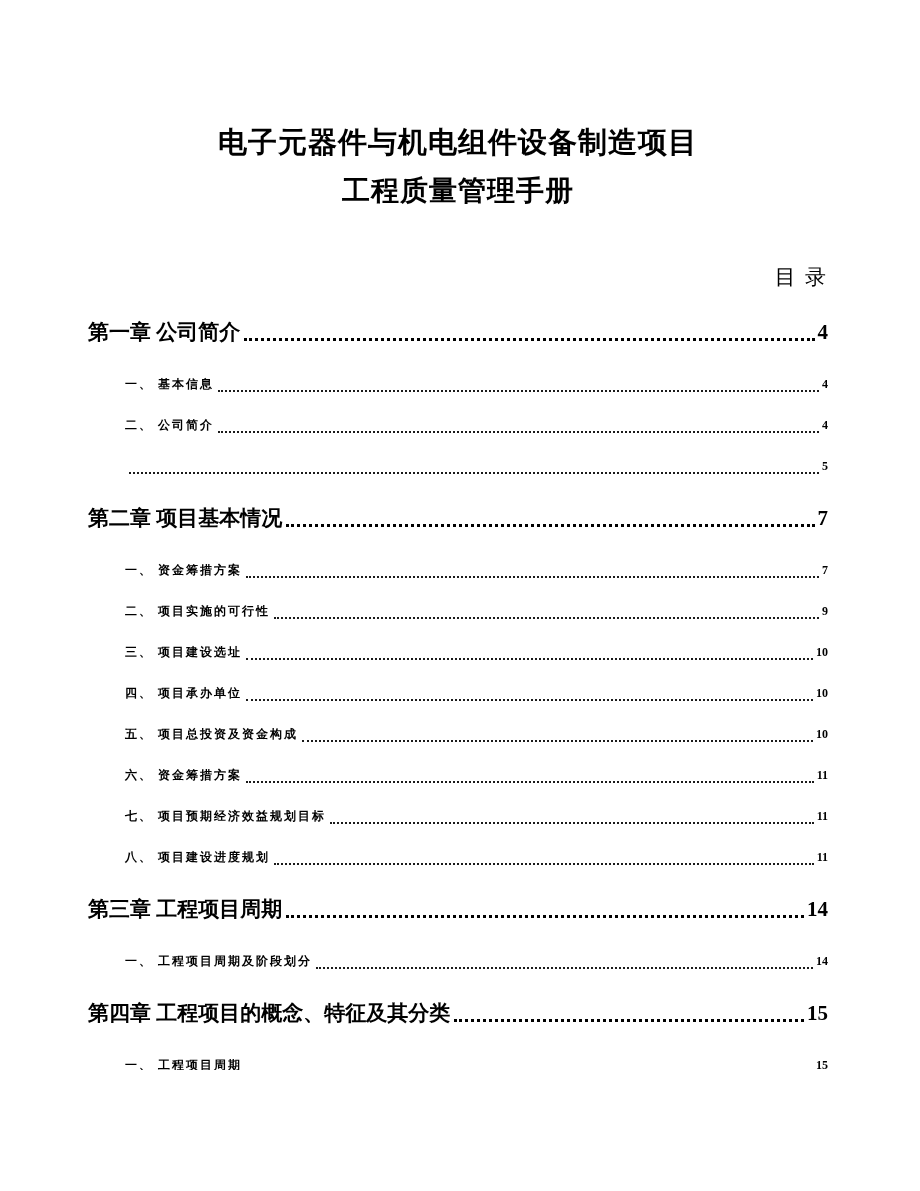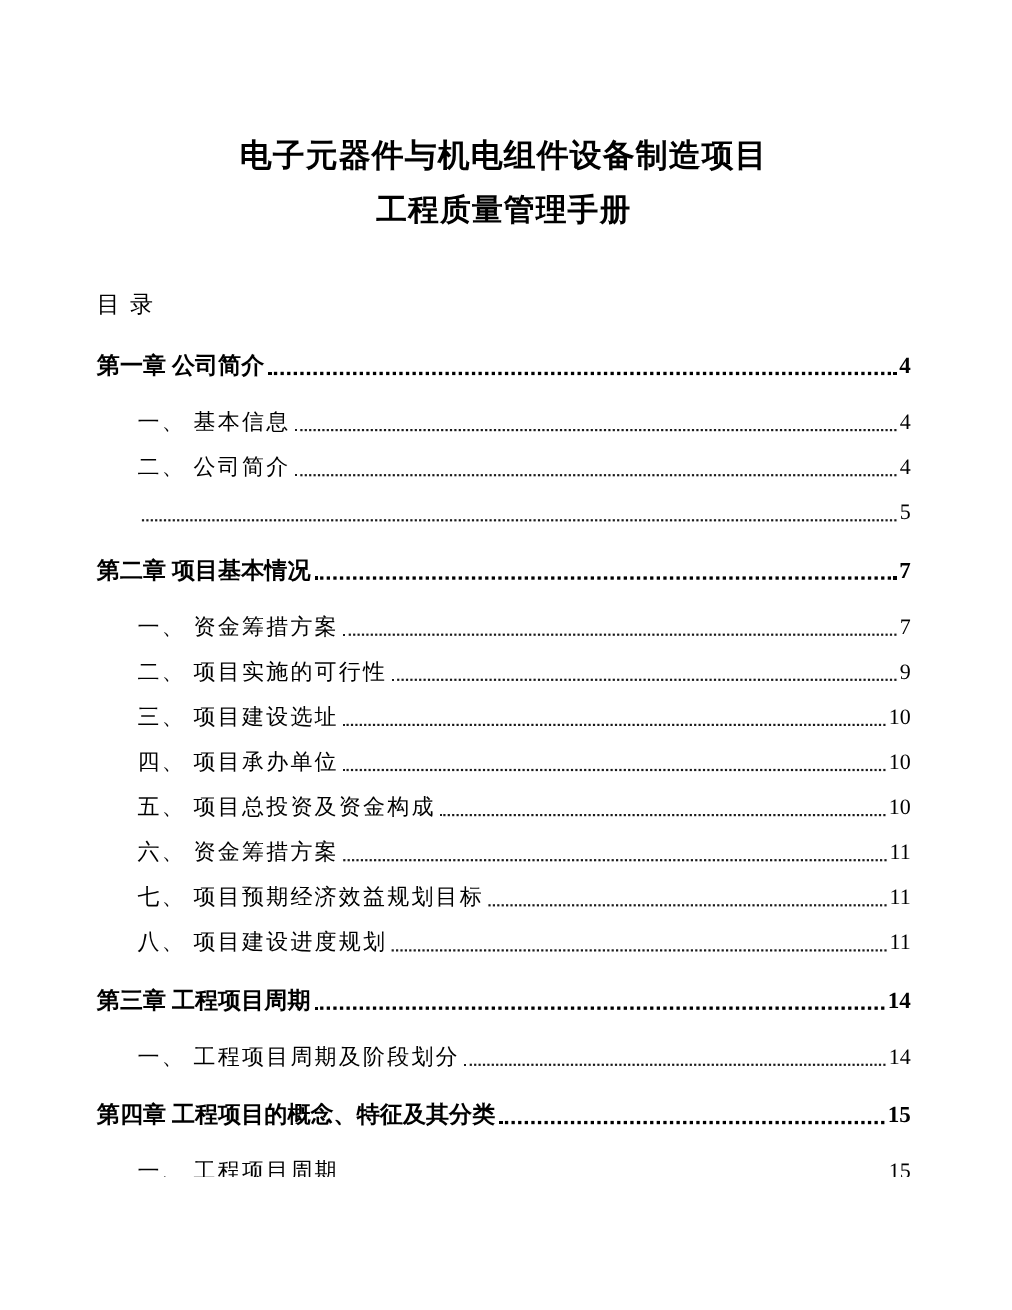--- a/index.html
+++ b/index.html
@@ -27,42 +27,42 @@
     font-size: 28px;
     font-weight: bold;
     text-align: center;
     line-height: 28px;
     margin: 20px 0 0 0;
     letter-spacing: 1px;
   }
   .toc-heading {
     font-size: 21px;
     font-weight: normal;
-    text-align: left;
+    text-align: right;
     line-height: 21px;
     margin-top: 62px;
     letter-spacing: 2px;
   }
   .toc { margin-top: 32px; }
   .toc-row {
     display: flex;
     align-items: flex-end;
     line-height: 24px;
     margin-top: 17px;
     cursor: pointer;
   }
   .toc-row.level1 { margin-top: 28px; }
   .toc-row.level1 + .toc-row { margin-top: 28px; }
   .toc-row.level1 {
     font-size: 21px;
     font-weight: bold;
   }
   .toc-row.level2 {
-    font-size: 20px;
-    font-weight: normal;
+    font-size: 12px;
+    font-weight: bold;
     padding-left: 37px;
     letter-spacing: 2px;
   }
   .toc-label { white-space: nowrap; flex: 0 0 auto; }
   .toc-leader {
     flex: 1 1 auto;
     margin: 0 3px 4px 4px;
     border-bottom: 2px dotted #1a1a1a;
     height: 0;
   }

